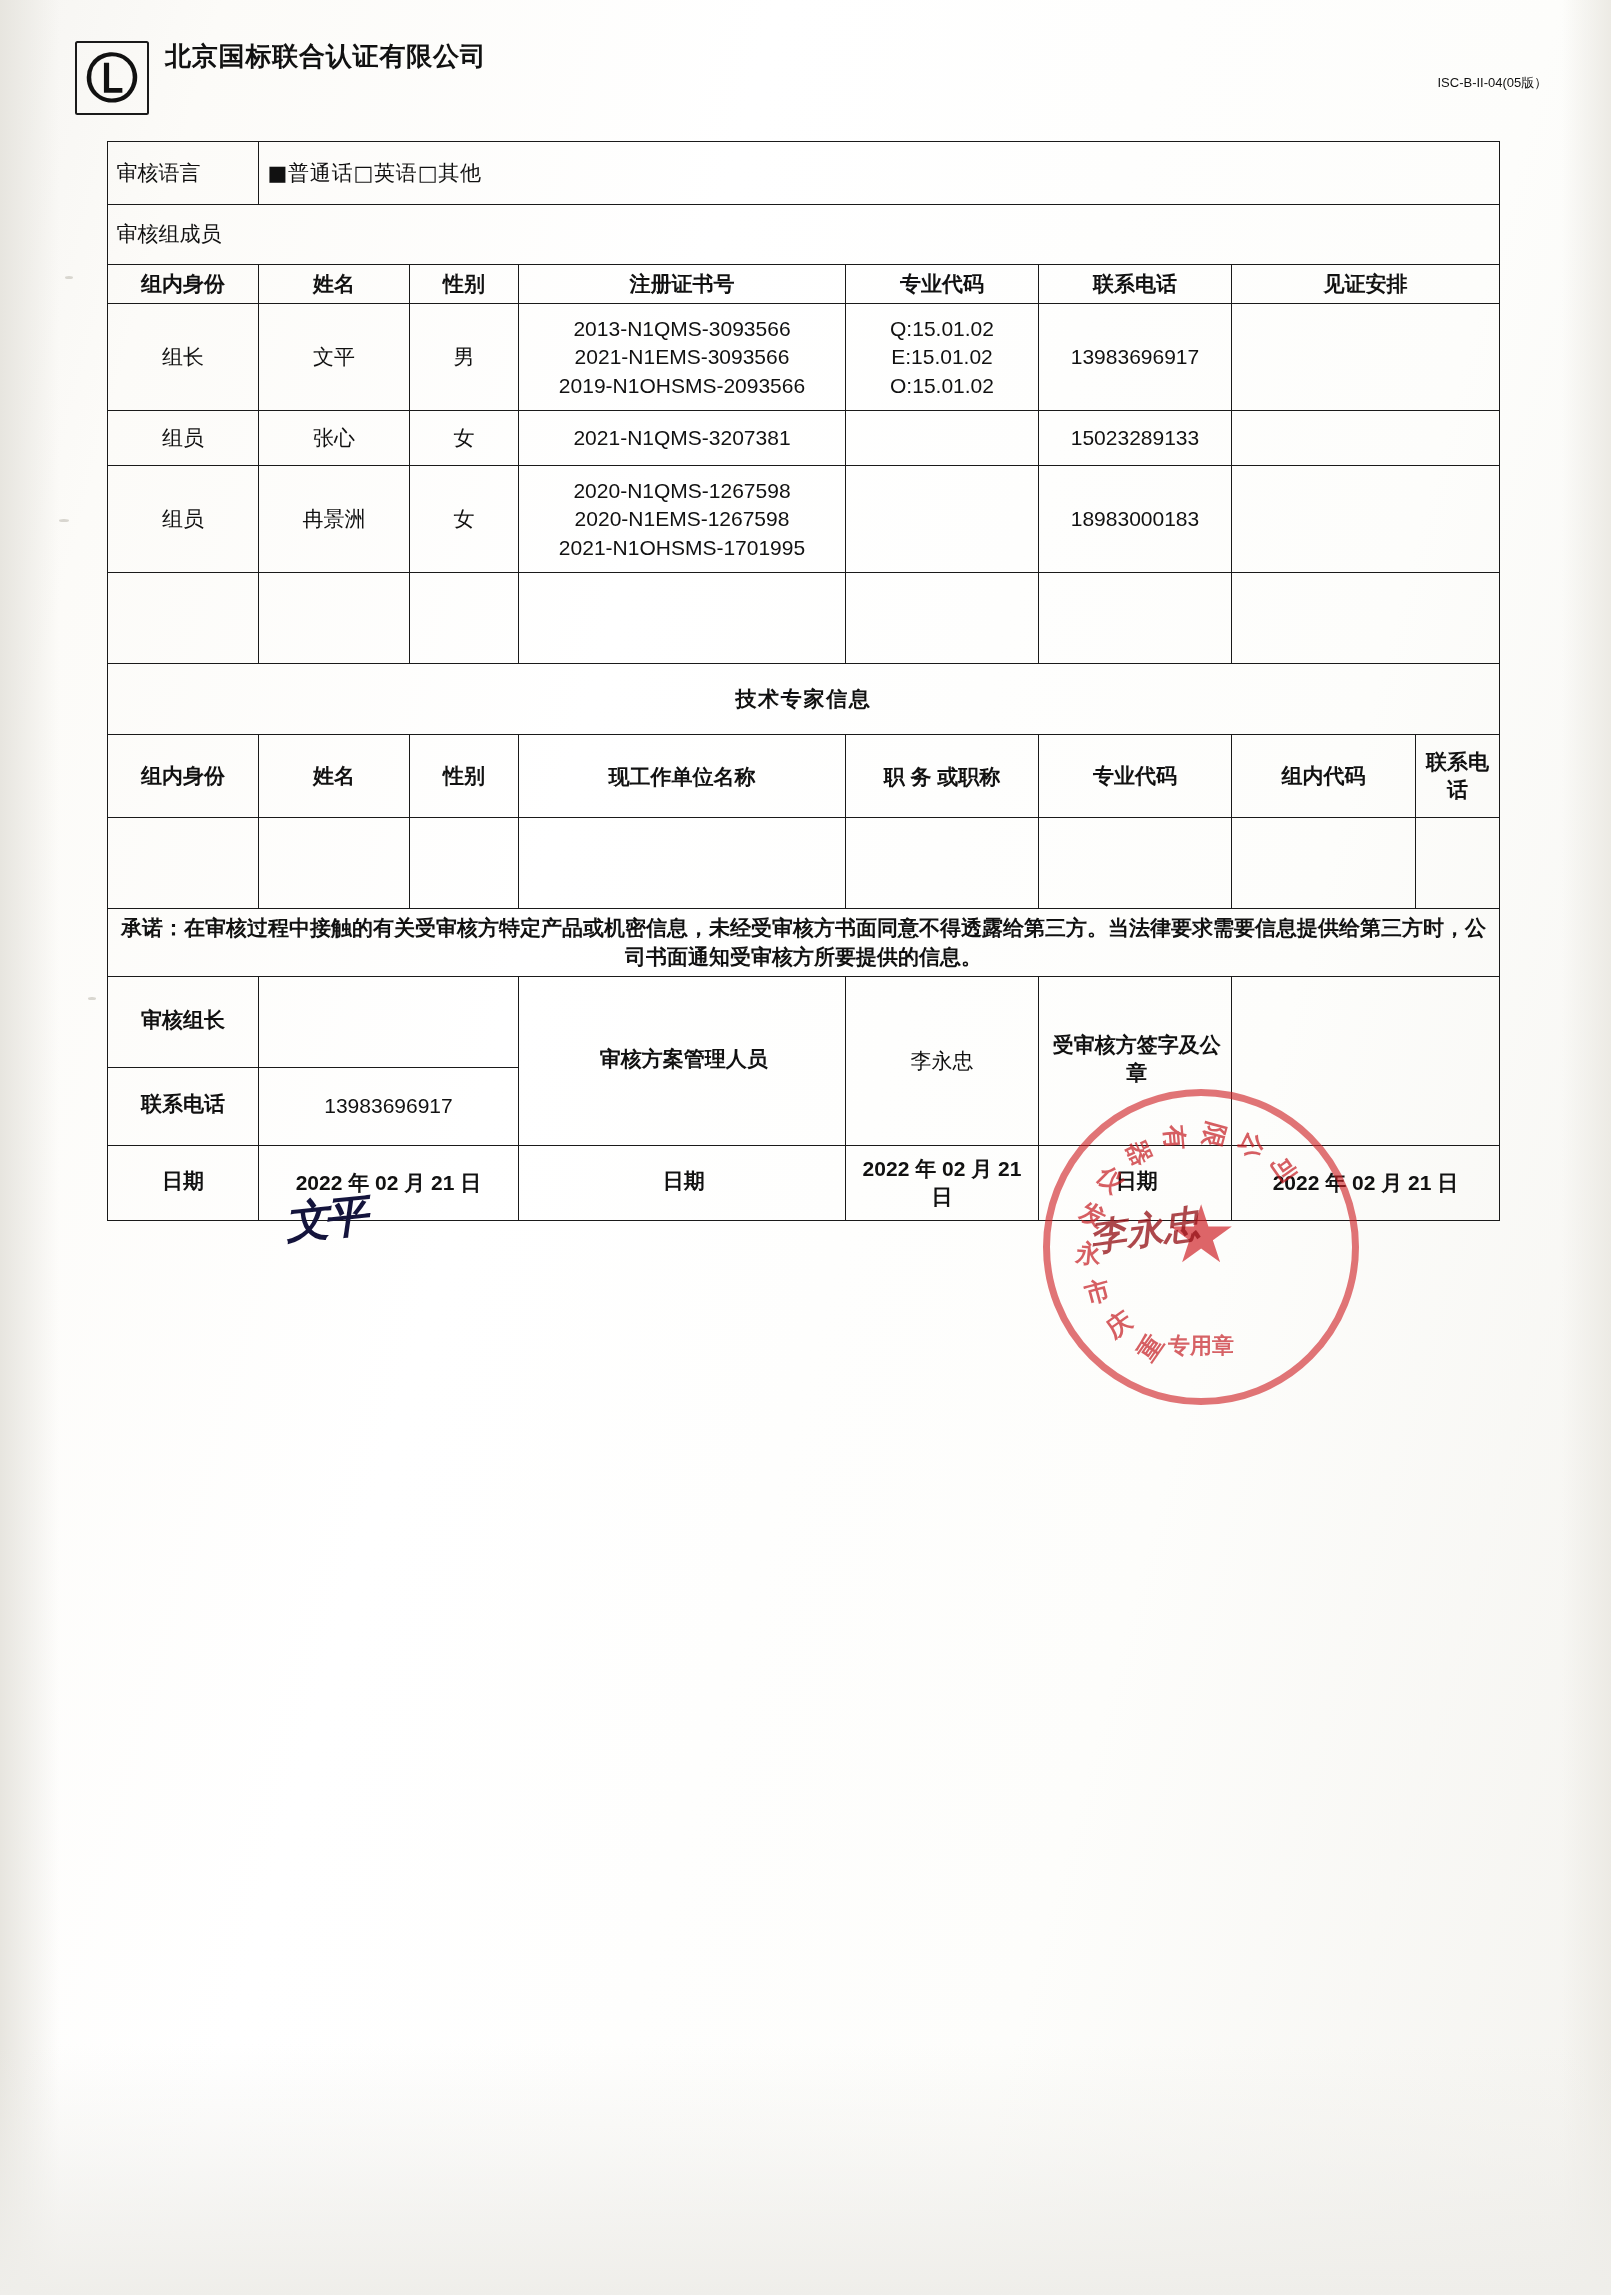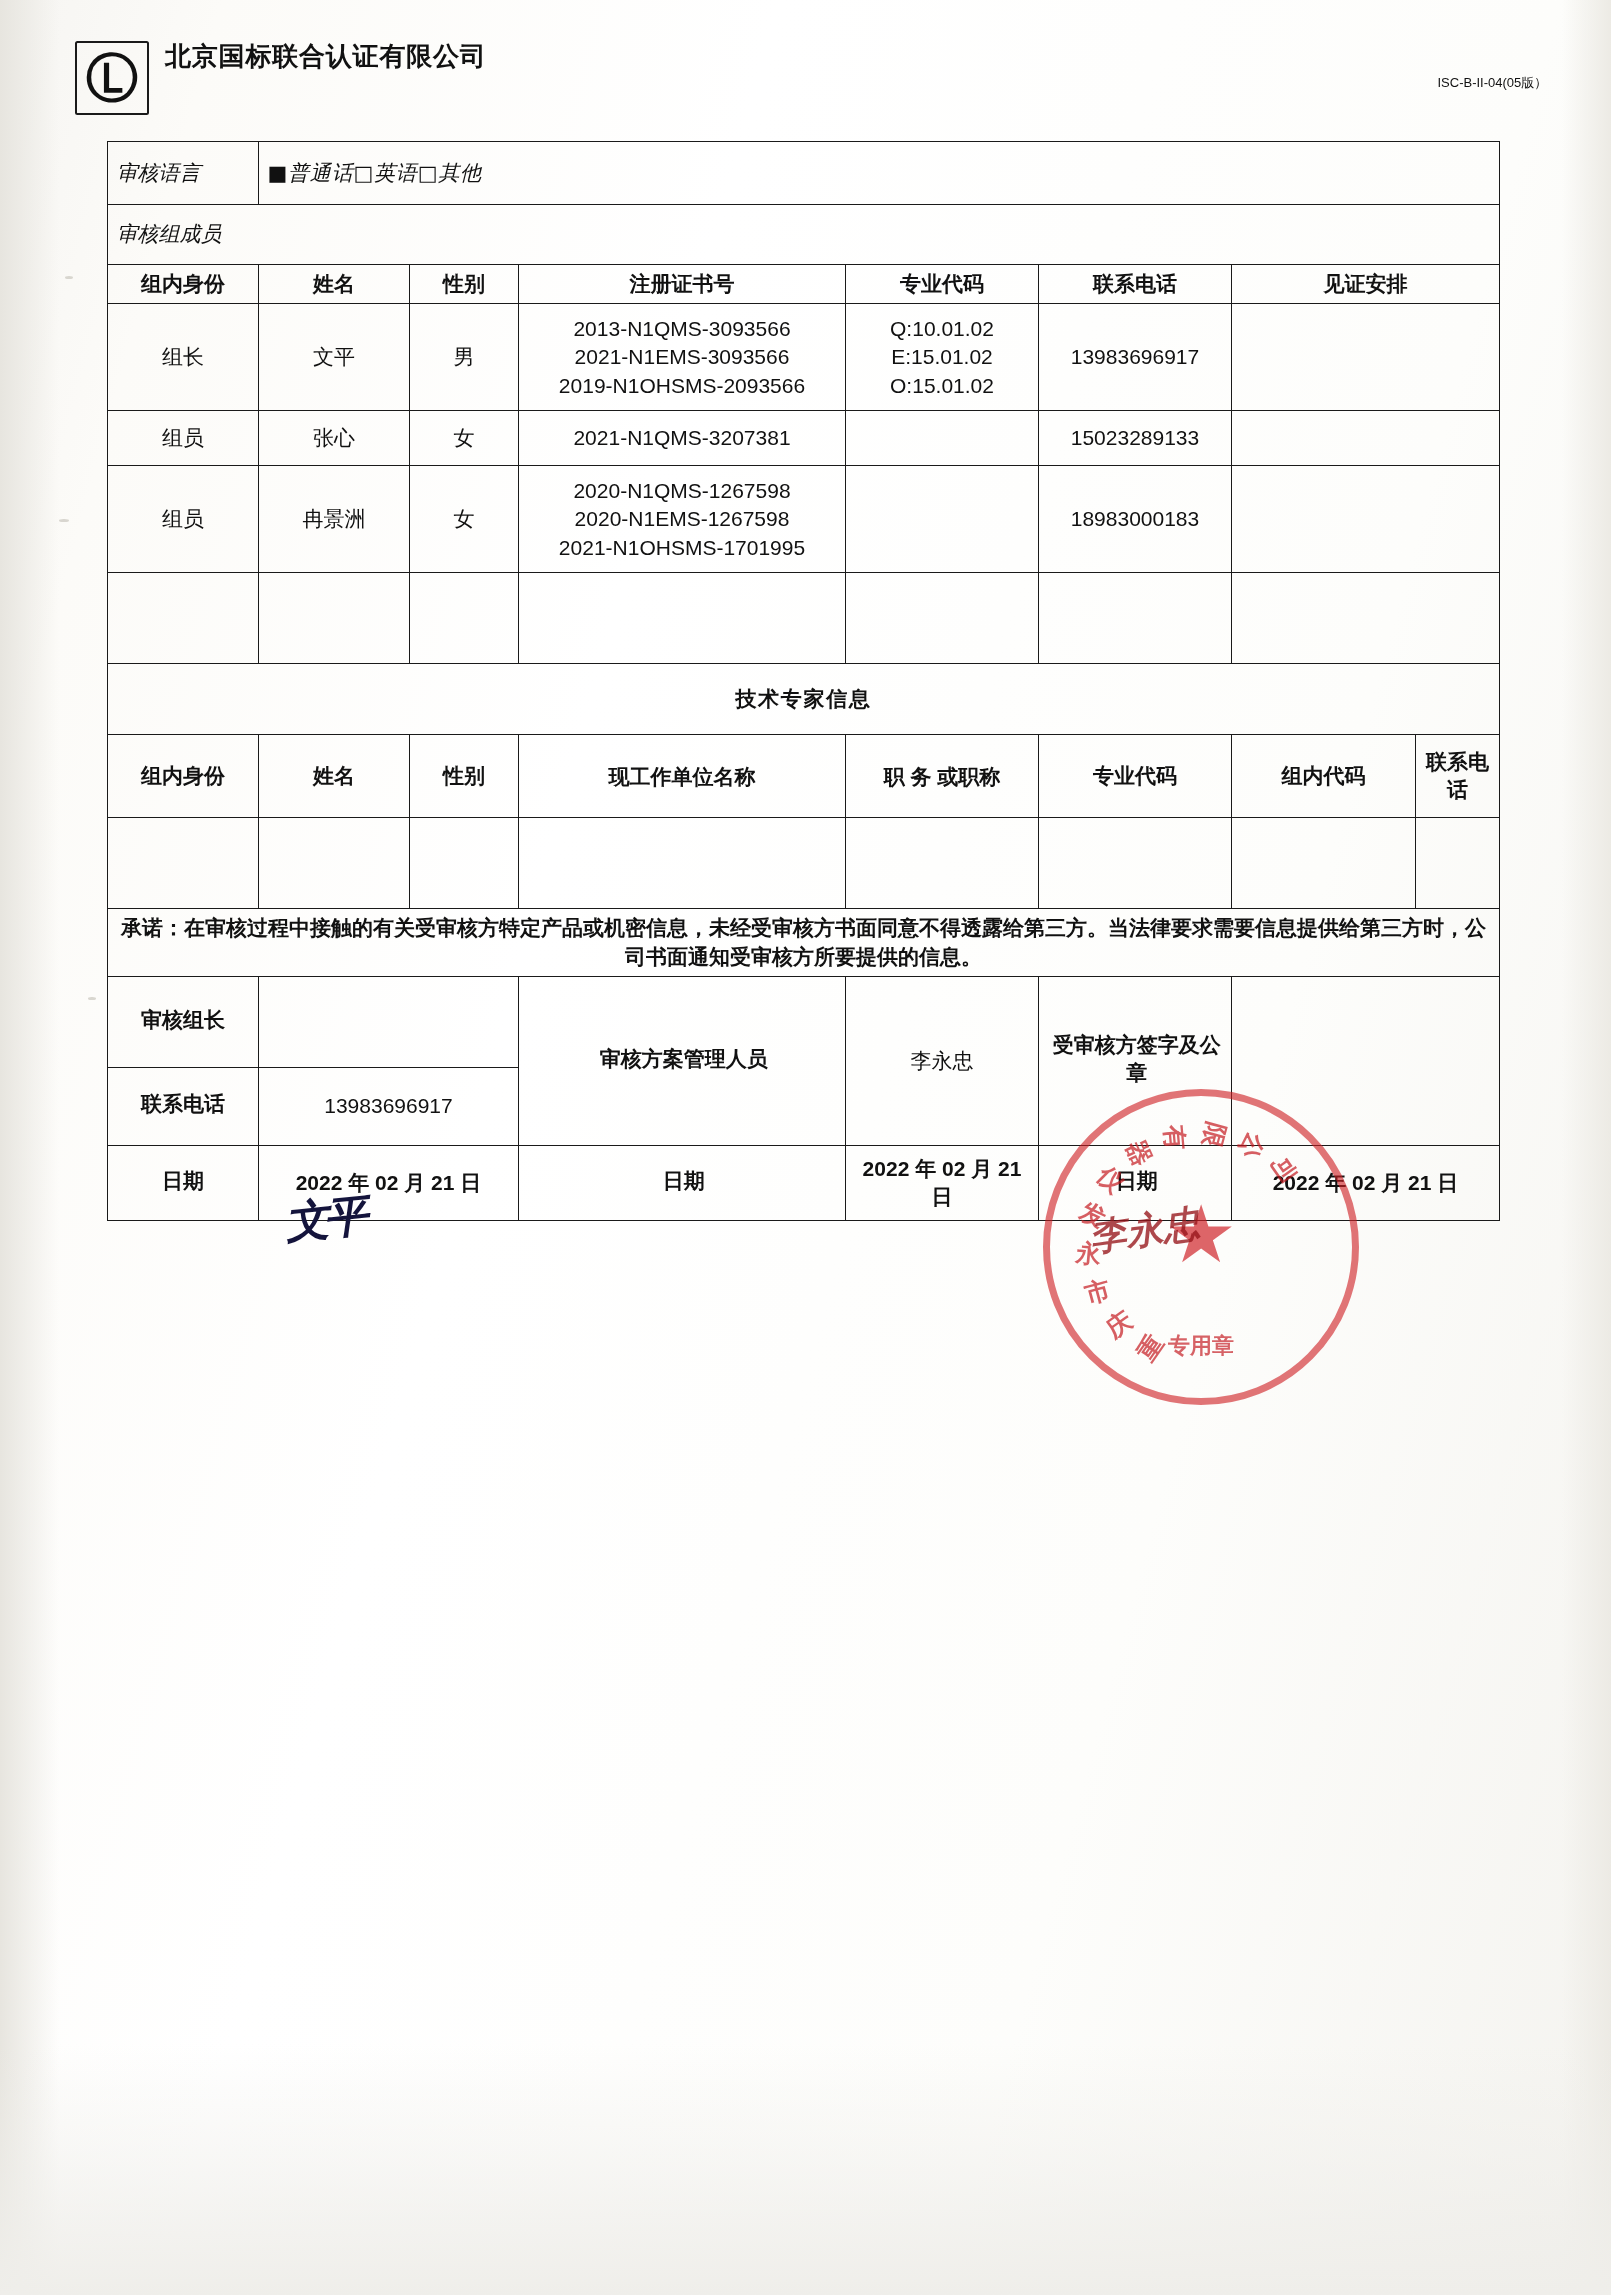--- a/index.html
+++ b/index.html
@@ -113,21 +113,20 @@
     border: 1.7px solid #1a1a1a;
     padding: 5px 8.4px;
     font-size: 21px;
     vertical-align: middle;
     text-align: center;
     color: #111;
     line-height: 1.35;
   }
   .tbl td.left {
     text-align: left;
-    font-style: italic;
   }
   .h-row td {
     font-weight: bold;
   }
   .tall { height: 107px; }
   .mid  { height: 55px; }
   .lang-row td { height: 52px; }
   .checkbox {
     font-family: "DejaVu Sans", sans-serif;
     font-size: 20px;
@@ -303,21 +302,21 @@
     <tr class="tall">
       <td>组长</td>
       <td>文平</td>
       <td>男</td>
       <td class="cert-lines">
         <div>2013-N1QMS-3093566</div>
         <div>2021-N1EMS-3093566</div>
         <div>2019-N1OHSMS-2093566</div>
       </td>
       <td class="cert-lines">
-        <div>Q:10.01.02</div>
+        <div>Q:15.01.02</div>
         <div>E:15.01.02</div>
         <div>O:15.01.02</div>
       </td>
       <td>13983696917</td>
       <td colspan="2"></td>
     </tr>
 
     <tr class="mid">
       <td>组员</td>
       <td>张心</td>

